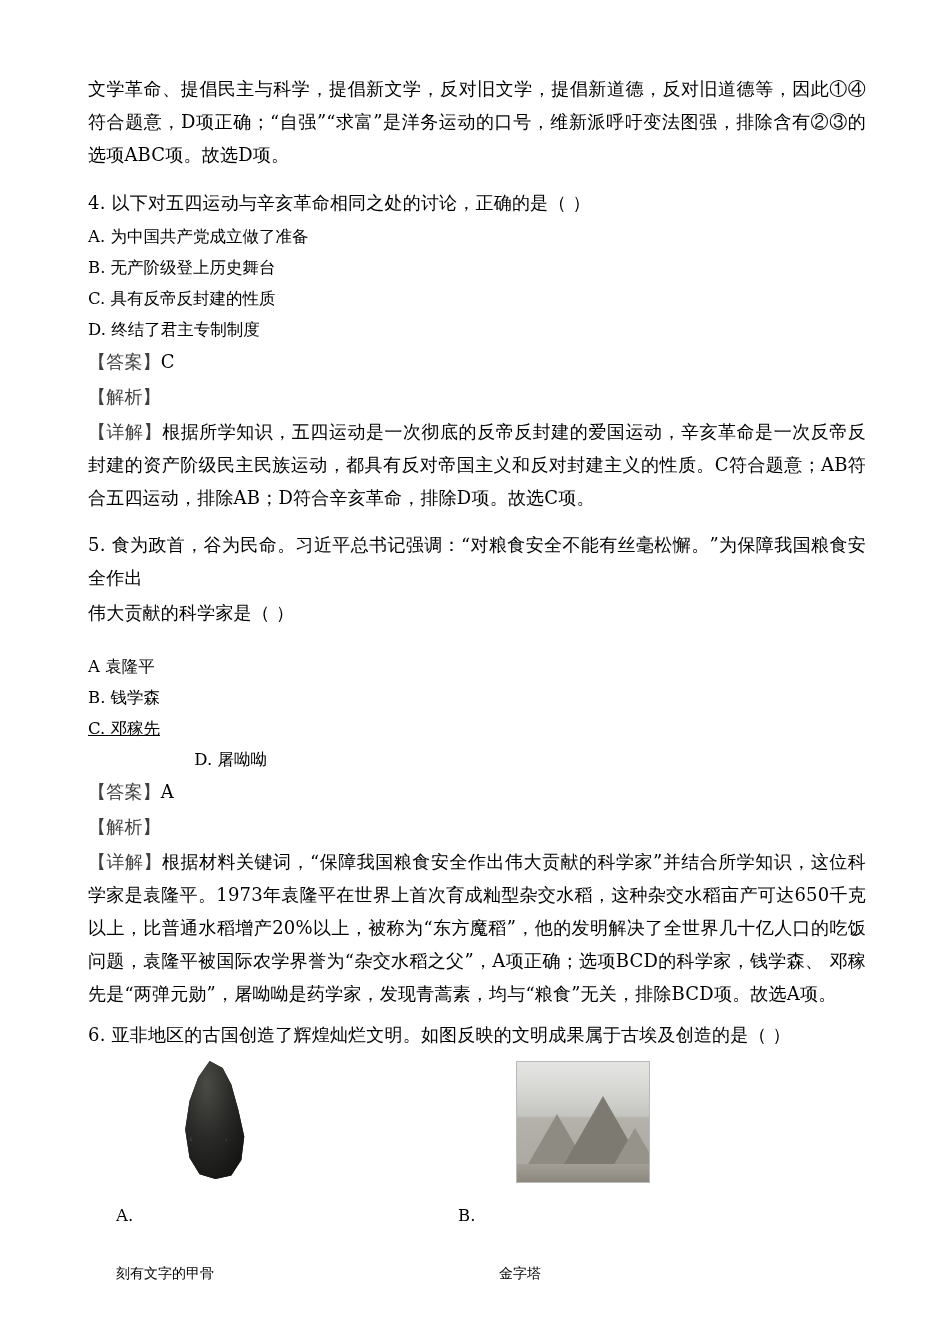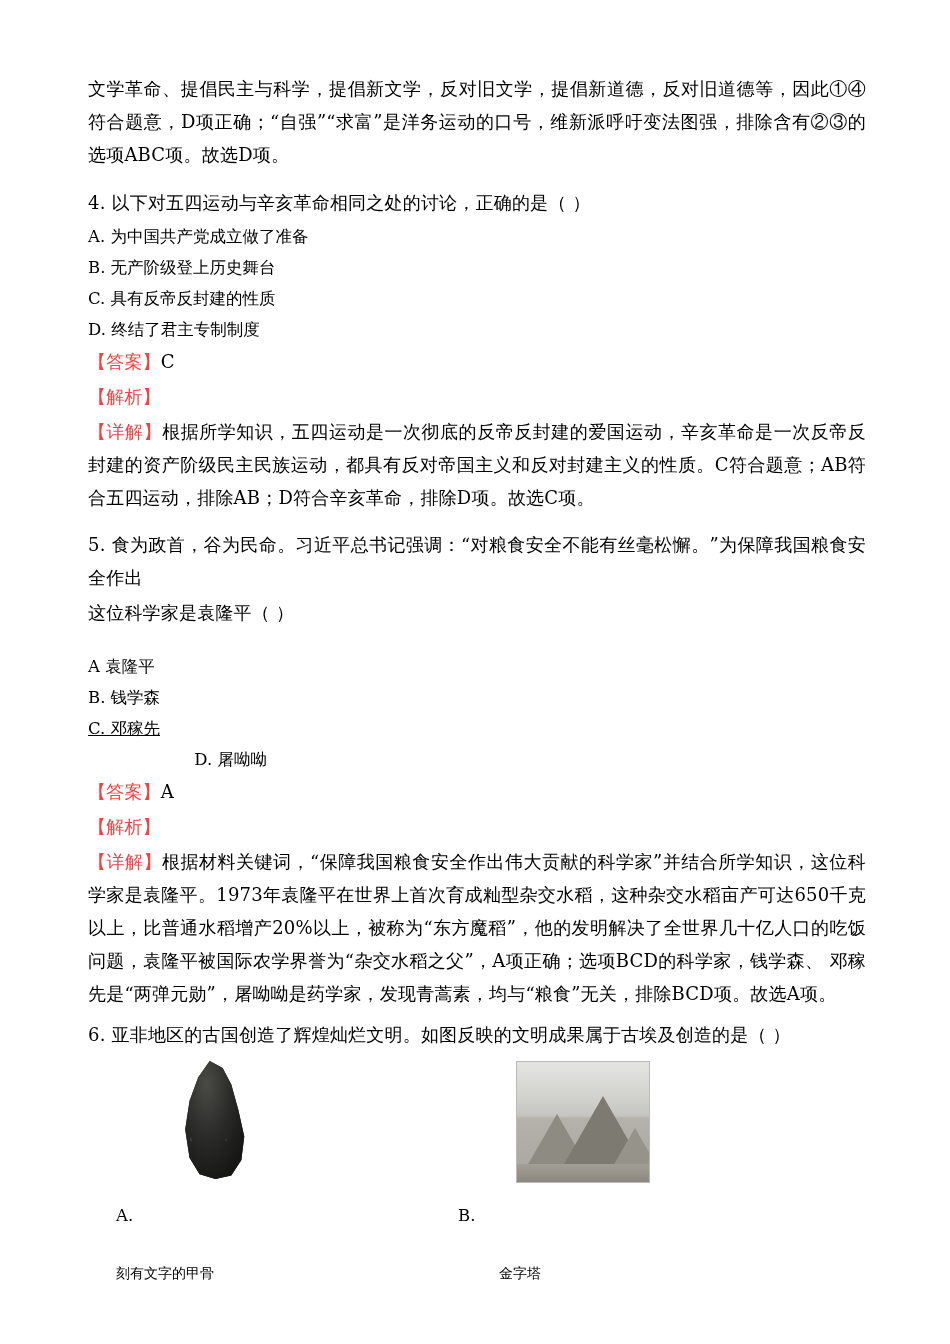--- a/index.html
+++ b/index.html
@@ -31,21 +31,21 @@
   }
   p {
     margin: 0 0 2px 0;
     font-size: 18px;
     line-height: 33px;
     text-align: justify;
     text-justify: inter-ideograph;
     letter-spacing: 0.2px;
   }
   .blue {
-    color: #ef4444;
+    color: #404040;
   }
   .q-line {
     margin-top: 7px;
   }
   .options-row {
     display: flex;
     width: 100%;
     font-size: 16.5px;
     line-height: 31px;
     flex-direction: column;
@@ -180,21 +180,21 @@
 
     <p><span class="blue">【答案】</span><span>C</span></p>
 
     <p class="blue">【解析】</p>
 
     <p><span class="blue">【详解】</span><span>根据所学知识，五四运动是一次彻底的反帝反封建的爱国运动，辛亥革命是一次反帝反封建的资产阶级民主民族运动，都具有反对帝国主义和反对封建主义的性质。C符合题意；AB符合五四运动，排除AB；D符合辛亥革命，排除D项。故选C项。</span></p>
 
     <div class="spacer-md"></div>
 
     <p>5. 食为政首，谷为民命。习近平总书记强调：“对粮食安全不能有丝毫松懈。”为保障我国粮食安全作出</p>
-    <p>这位科学家是袁隆平（      ）</p>
+    <p>伟大贡献的科学家是（      ）</p>
 
     <div class="options-row">
       <div class="opt-a4">A  袁隆平</div>
       <div class="opt-b4">B. 钱学森</div>
       <div class="opt-c4">C. 邓稼先</div>
       <div class="opt-d4">D. 屠呦呦</div>
     </div>
 
     <p><span class="blue">【答案】</span><span>A</span></p>
 

